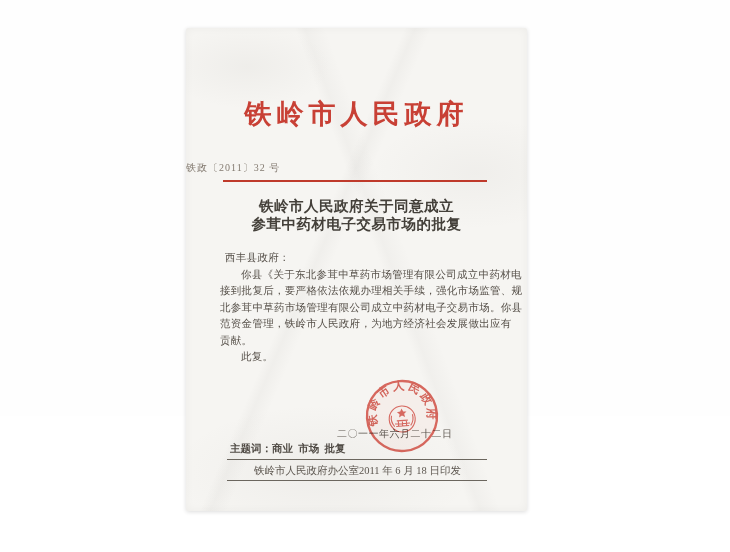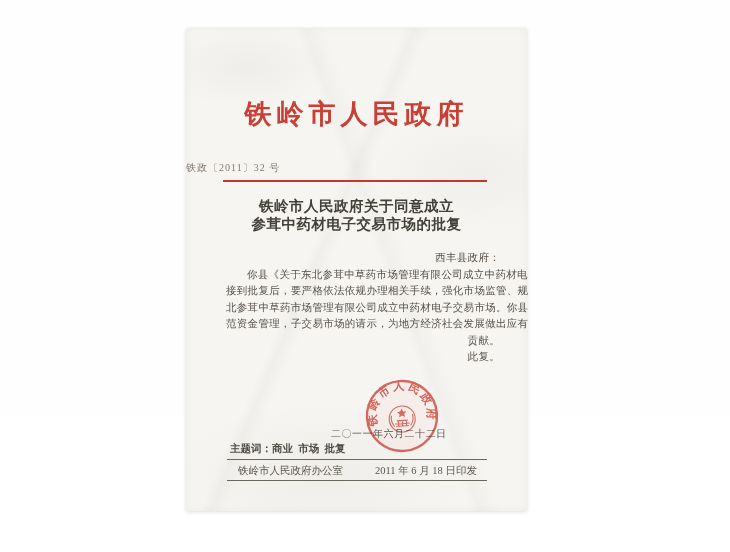--- a/index.html
+++ b/index.html
@@ -71,35 +71,34 @@
     text-align: center;
     font-size: 14.5px;
     font-weight: bold;
     color: #44403a;
     line-height: 18px;
     letter-spacing: 0.5px;
   }
   .body-block {
     position: absolute;
     top: 222px;
-    left: 40px;
+    left: 34px;
     width: 274px;
     font-size: 10.5px;
     color: #565049;
     line-height: 16.5px;
     letter-spacing: 0.3px;
-    text-align: right;
   }
   .body-line { white-space: nowrap; }
   .indent-2 { padding-left: 21px; }
   .salutation { padding-left: 5px; }
   .date-line {
     position: absolute;
     top: 399px;
-    left: 145px;
+    left: 151px;
     font-size: 10px;
     color: #5a544d;
     letter-spacing: 0.5px;
     white-space: nowrap;
   }
   .seal {
     position: absolute;
     left: 172px;
     top: 344px;
     width: 88px;
@@ -125,21 +124,21 @@
     background: #6b665e;
   }
   .hline-1 { top: 431px; }
   .hline-2 { top: 452px; }
   .footer-row {
     position: absolute;
     top: 436px;
     left: 41px;
     width: 260px;
     display: flex;
-    justify-content: space-between;
+    justify-content: center;
     font-size: 10.5px;
     color: #5c564f;
   }
   .footer-office { padding-left: 11px; white-space: nowrap; }
   .footer-printdate { padding-right: 10px; white-space: nowrap; }
 </style>
 </head>
 <body>
 
 <div class="stage">
@@ -154,21 +153,21 @@
     <div class="doc-title">
       <div>铁岭市人民政府关于同意成立</div>
       <div>参茸中药材电子交易市场的批复</div>
     </div>
 
     <div class="body-block">
       <div class="body-line salutation">西丰县政府：</div>
       <div class="body-line indent-2">你县《关于东北参茸中草药市场管理有限公司成立中药材电</div>
       <div class="body-line">接到批复后，要严格依法依规办理相关手续，强化市场监管、规</div>
       <div class="body-line">北参茸中草药市场管理有限公司成立中药材电子交易市场。你县</div>
-      <div class="body-line">范资金管理，子交易市场的请示，为地方经济社会发展做出应有</div>
+      <div class="body-line">范资金管理，铁岭市人民政府，为地方经济社会发展做出应有</div>
       <div class="body-line">贡献。</div>
       <div class="body-line indent-2">此复。</div>
     </div>
 
     <div class="date-line">二〇一一年六月二十二日</div>
 
     <svg class="seal" viewBox="0 0 88 88" xmlns="http://www.w3.org/2000/svg">
       <circle cx="44" cy="44" r="35" fill="rgba(226,96,86,0.05)" stroke="#db574d" stroke-width="2.4"></circle>
       <defs>
         <path id="sealArc" d="M 21.5 56.5 A 26 26 0 1 1 66.5 56.5" fill="none"></path>

